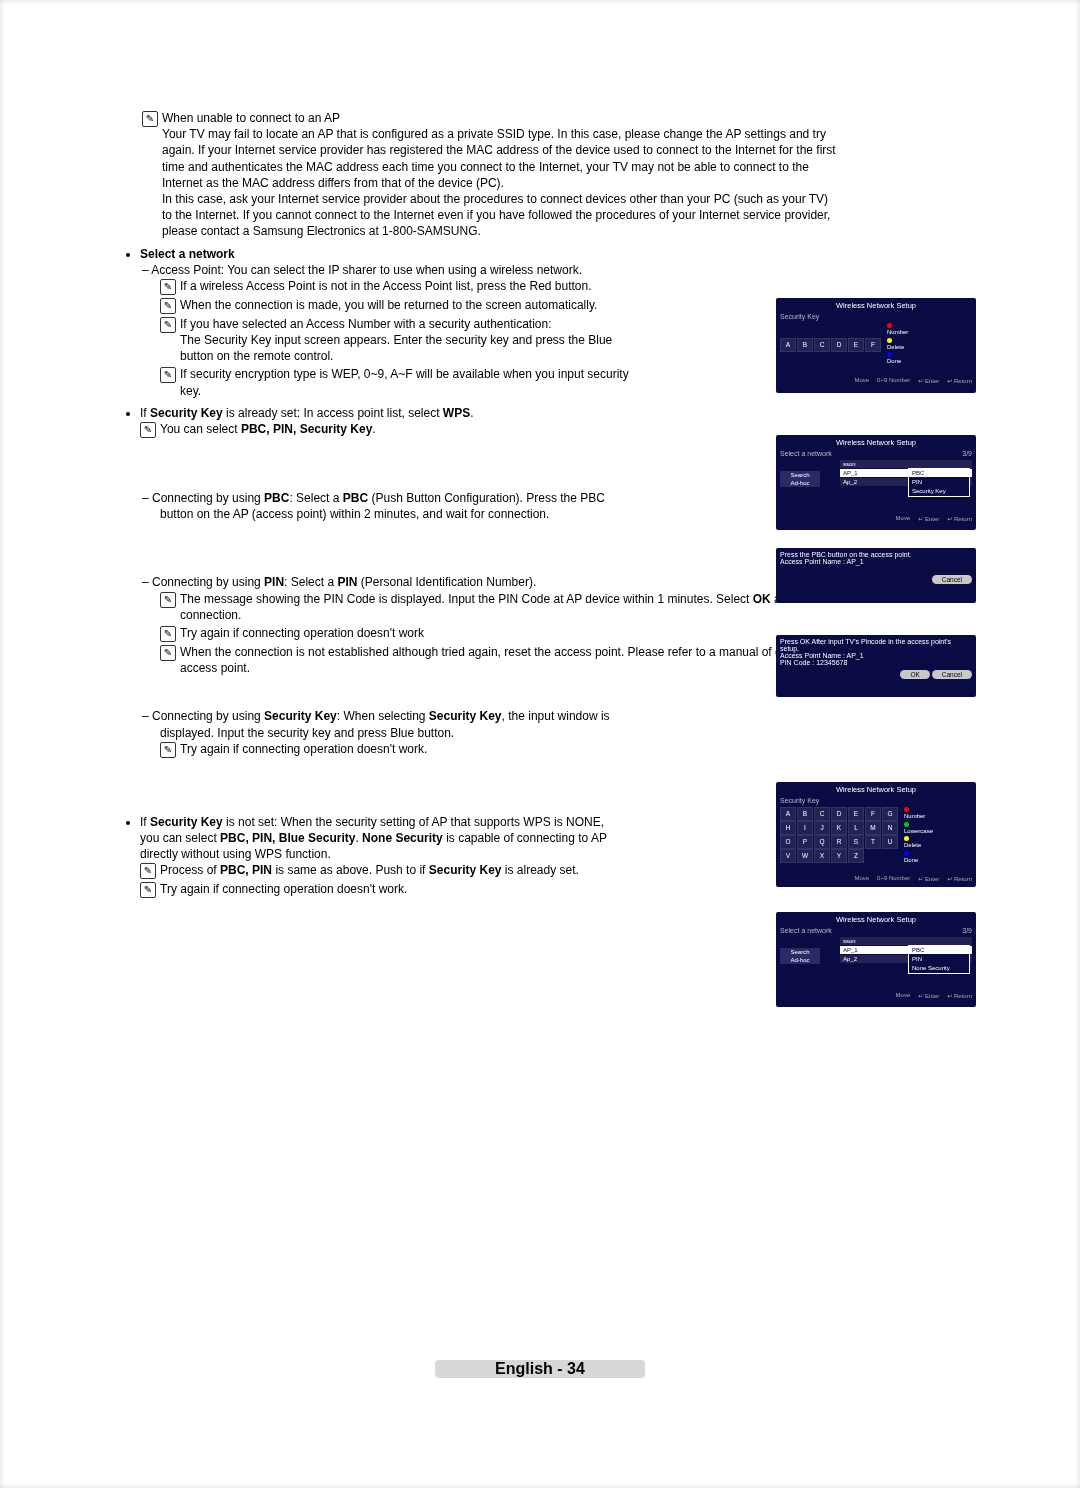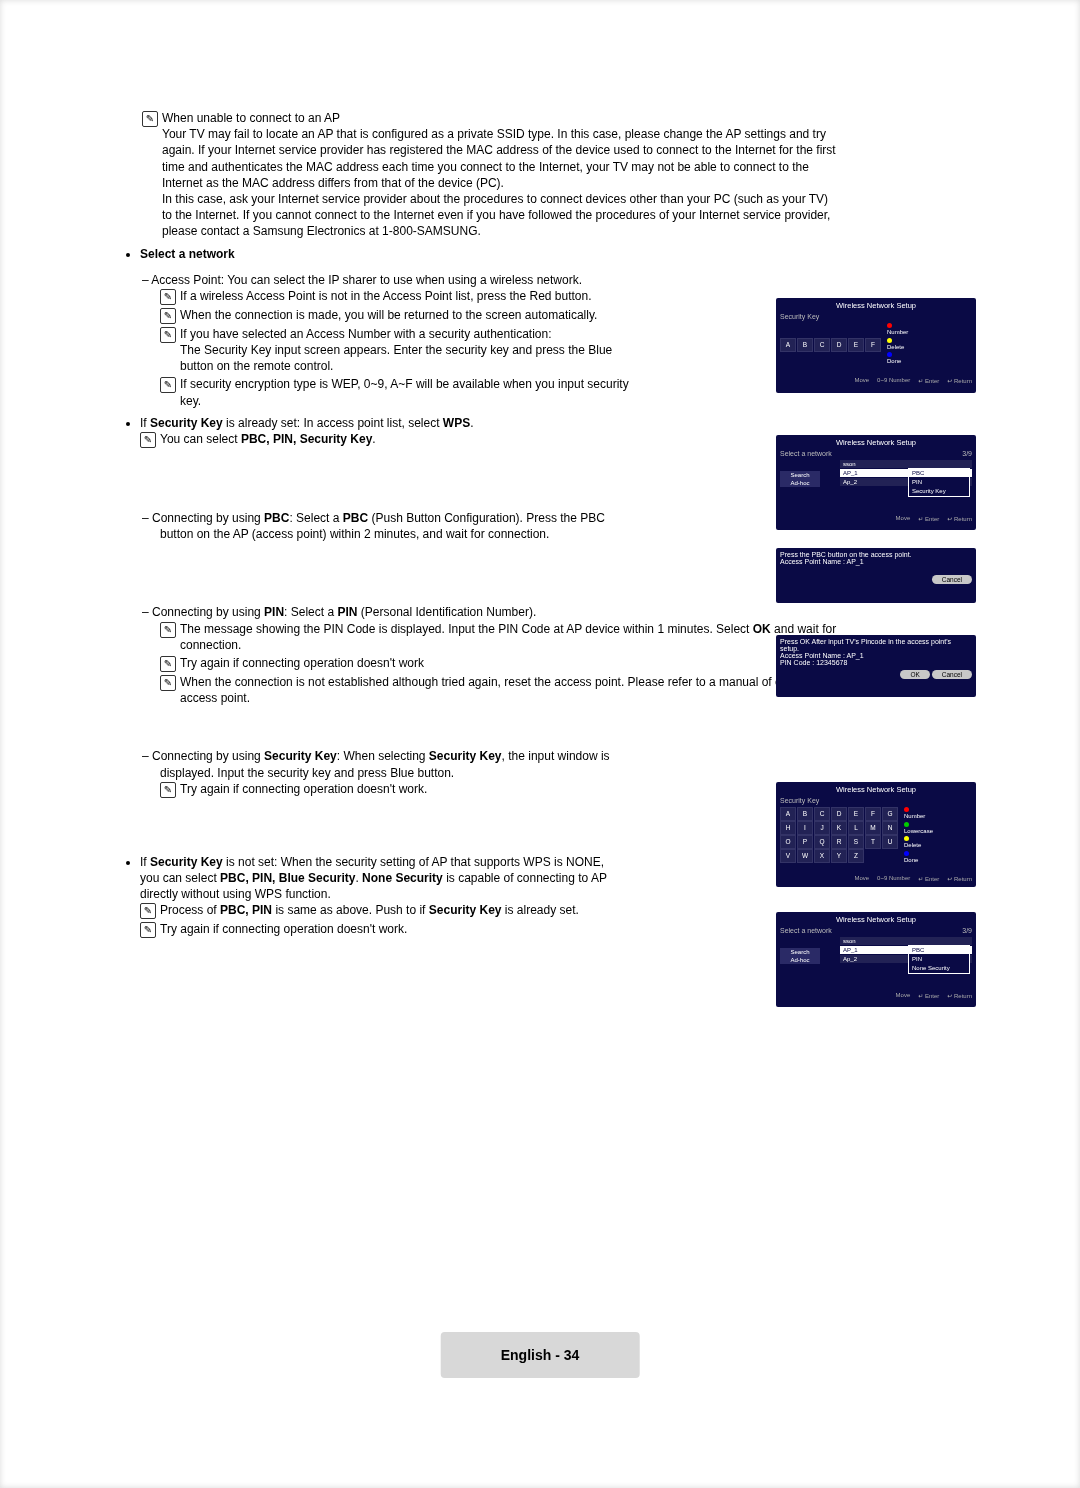--- a/index.html
+++ b/index.html
@@ -37,40 +37,40 @@
     vertical-align: top;
     flex-shrink: 0;
   }
   .row-note {
     display: flex;
     margin-bottom: 2px;
   }
   .row-note .note-icon { margin-top: 1px; }
   .row-note > div { flex: 1; }
   ul { list-style: disc; margin: 0; padding-left: 20px; }
-  ul.dash { list-style: none; padding-left: 20px; margin-top: 10px; }
+  ul.dash { list-style: none; padding-left: 20px; }
   ul.dash > li::before { content: "–  "; margin-left: -18px; }
   li { margin-bottom: 2px; }
   .section-h {
     font-weight: bold;
     font-size: 13.5px;
     margin-top: 12px;
     margin-bottom: 4px;
     text-decoration: underline;
   }
   .bold { font-weight: bold; }
   .footer {
     position: absolute;
     left: 50%;
     transform: translateX(-50%);
     bottom: 110px;
     background: #d8d8d8;
-    padding: 15px 60px;
+    padding: 0 60px;
     border-radius: 4px;
-    font-size: 14px;
+    font-size: 16px;
     font-weight: bold;
   }
   .shot {
     position: absolute;
     right: 104px;
     background: #0a0a45;
     color: #fff;
     font-size: 7px;
     border-radius: 2px;
     box-sizing: border-box;

